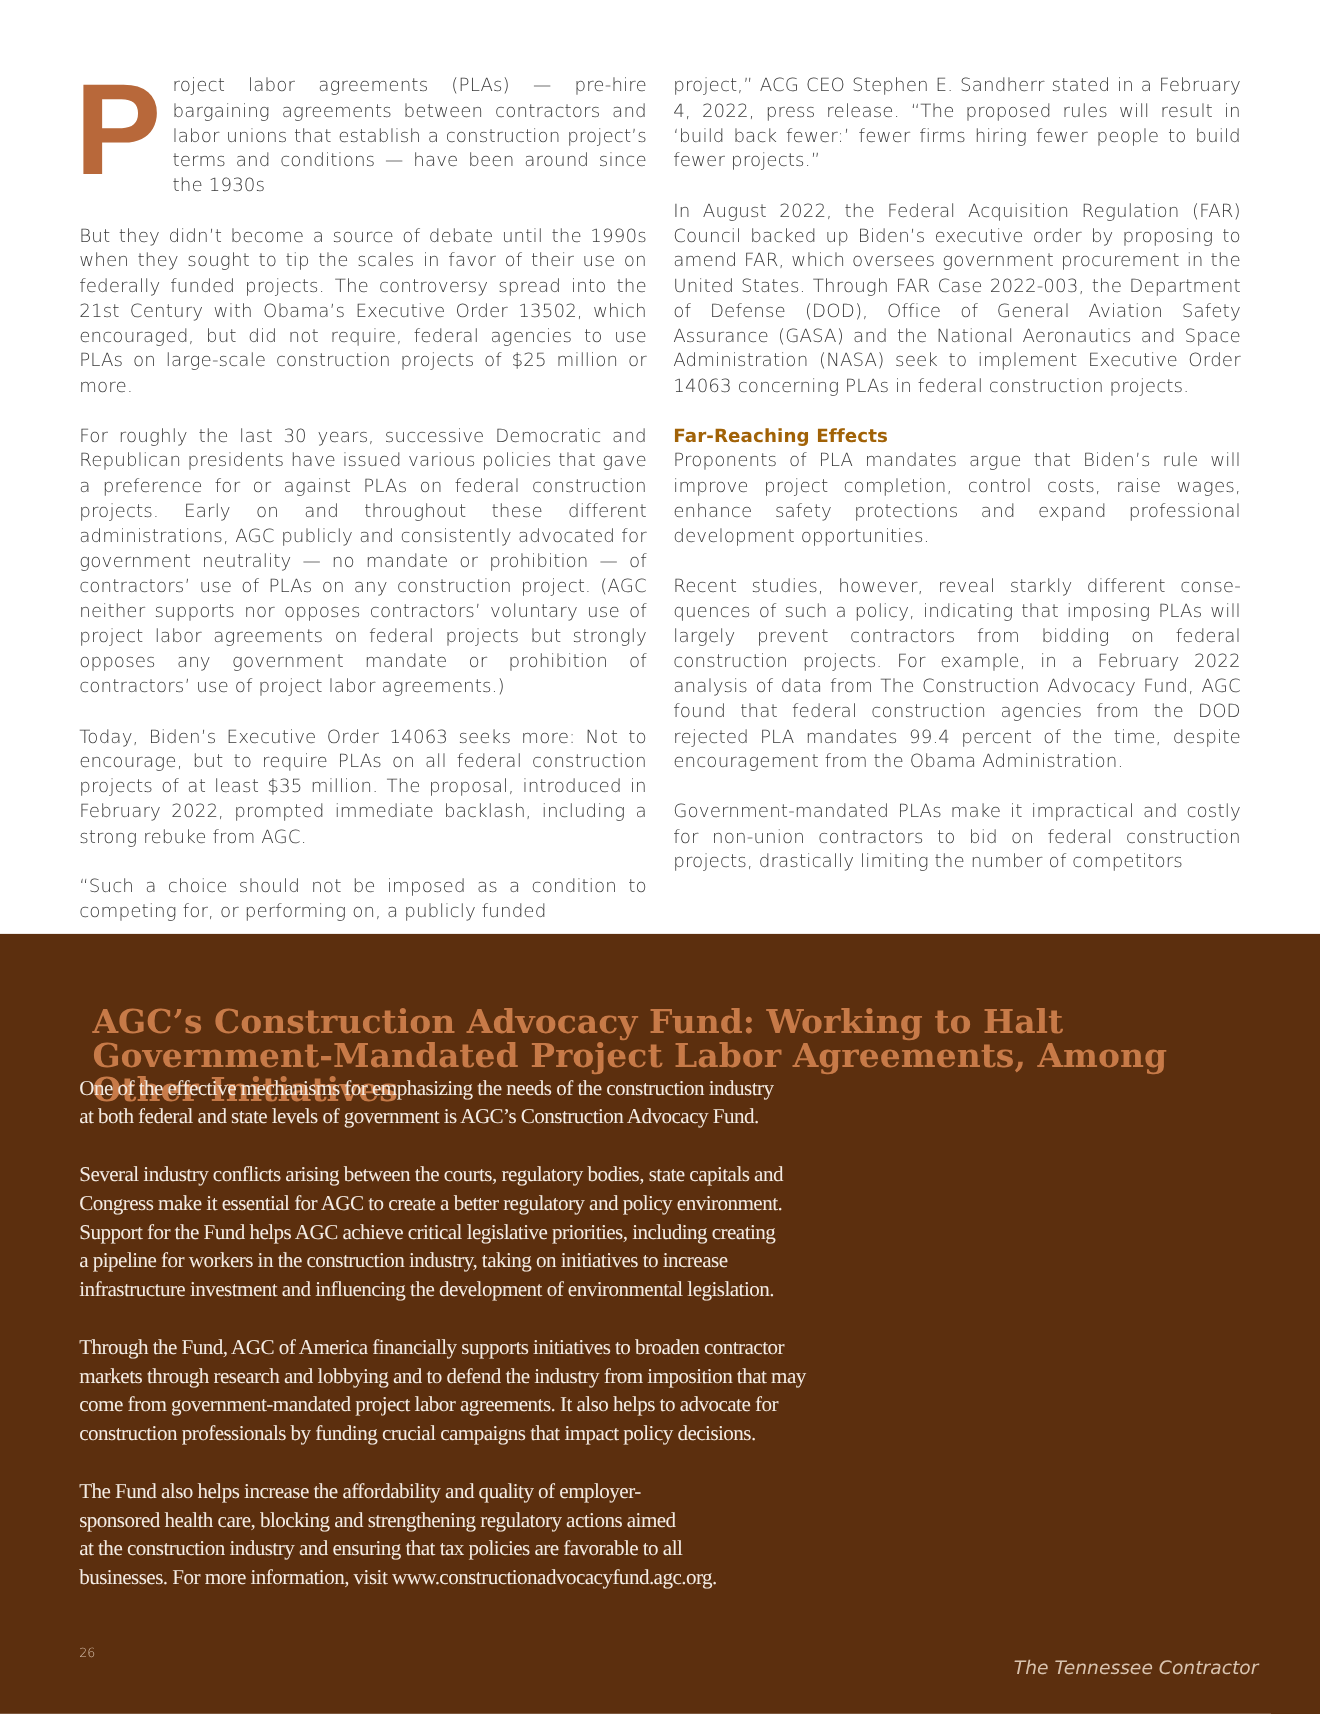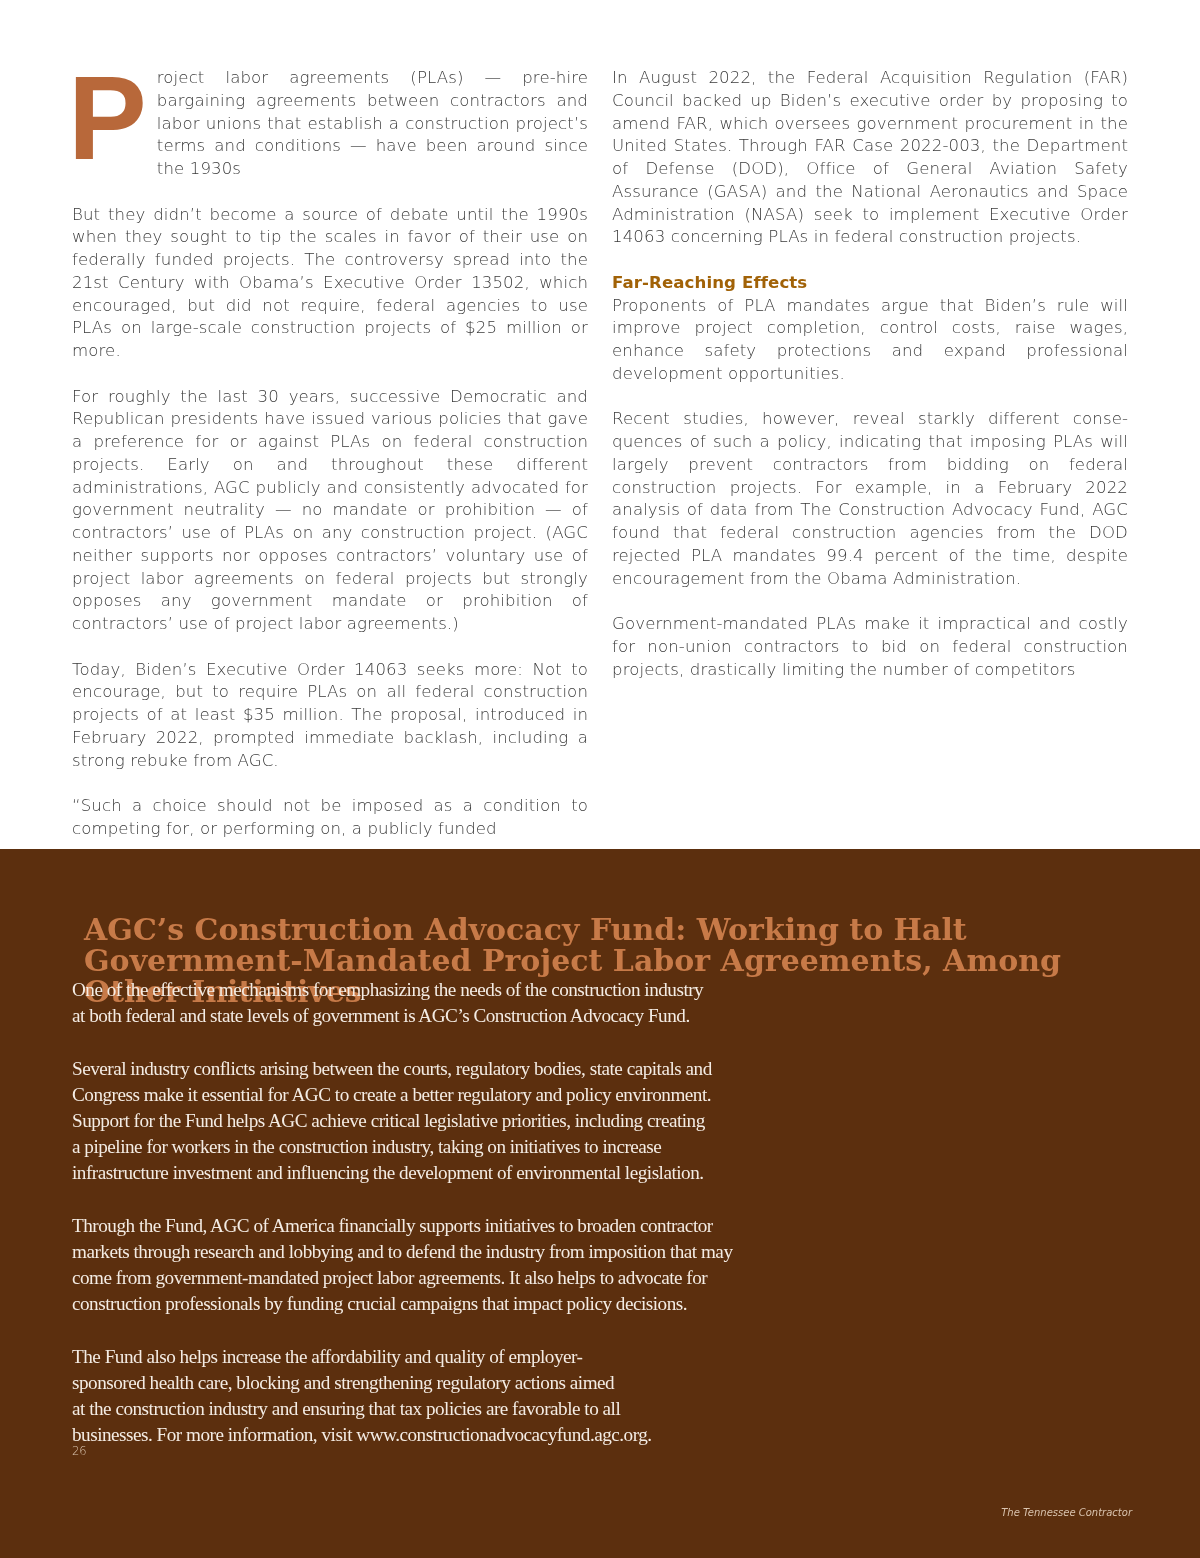--- a/index.html
+++ b/index.html
@@ -90,50 +90,51 @@
     .sidebar-body p {
       margin: 0 0 26.2px 0;
     }
     .sidebar-body p.line-block span {
       display: block;
       white-space: nowrap;
     }
     .footer-page-number {
       position: absolute;
       left: 72px;
-      top: 1444px;
+      top: 1495px;
       font-family: "DejaVu Sans", sans-serif;
       font-size: 11.5px;
       color: #d9c3ae;
       font-weight: 300;
     }
     .footer-publication {
       position: absolute;
-      right: 68px;
+      right: 56px;
       top: 1507px;
       font-family: "DejaVu Sans", sans-serif;
-      font-size: 10px;
+      font-size: 17px;
       font-style: italic;
       color: #d9c3ae;
       font-weight: 300;
     }
   </style>
 </head>
 <body>
 
 <div class="page-top">
   <div class="col left">
     <p><span class="dropcap">P</span><span>roject labor agreements (PLAs) — pre-hire bargaining agreements between contractors and labor unions that establish a construction project’s terms and conditions — have been around since the 1930s</span></p>
     <p>But they didn’t become a source of debate until the 1990s when they sought to tip the scales in favor of their use on federally funded projects. The controversy spread into the 21st Century with Obama’s Executive Order 13502, which encouraged, but did not require, federal agencies to use PLAs on large-scale construction projects of $25 million or more.</p>
     <p>For roughly the last 30 years, successive Democratic and Republican presidents have issued various policies that gave a preference for or against PLAs on federal construc­tion projects. Early on and throughout these different administrations, AGC publicly and consistently advocated for government neutrality — no mandate or prohibition — of contractors’ use of PLAs on any construction project. (AGC neither supports nor opposes contractors’ voluntary use of project labor agreements on federal projects but strongly opposes any government mandate or prohibition of contractors’ use of project labor agreements.)</p>
     <p>Today, Biden’s Executive Order 14063 seeks more: Not to encourage, but to require PLAs on all federal construction projects of at least $35 million. The proposal, introduced in February 2022, prompted immediate backlash, including a strong rebuke from AGC.</p>
     <p class="last">“Such a choice should not be imposed as a condition to competing for, or performing on, a publicly funded</p>
   </div>
 
   <div class="col right">
+    <p>project,” ACG CEO Stephen E. Sandherr stated in a February 4, 2022, press release. “The proposed rules will result in ‘build back fewer:’ fewer firms hiring fewer people to build fewer projects.”</p>
     <p>In August 2022, the Federal Acquisition Regulation (FAR) Council backed up Biden’s executive order by proposing to amend FAR, which oversees government procure­ment in the United States. Through FAR Case 2022-003, the Department of Defense (DOD), Office of General Aviation Safety Assurance (GASA) and the National Aeronautics and Space Administration (NASA) seek to implement Executive Order 14063 concerning PLAs in federal construction projects.</p>
     <h3 class="subhead">Far-Reaching Effects</h3>
     <p>Proponents of PLA mandates argue that Biden’s rule will improve project completion, control costs, raise wages, enhance safety protections and expand profes­sional development opportunities.</p>
     <p>Recent studies, however, reveal starkly different conse­quences of such a policy, indicating that imposing PLAs will largely prevent contractors from bidding on federal construction projects. For example, in a February 2022 analysis of data from The Construction Advocacy Fund, AGC found that federal construction agencies from the DOD rejected PLA mandates 99.4 percent of the time, despite encouragement from the Obama Administration.</p>
     <p class="last">Government-mandated PLAs make it impractical and costly for non-union contractors to bid on federal construction projects, drastically limiting the number of competitors</p>
   </div>
 </div>
 
 <div class="sidebar"></div>
 

